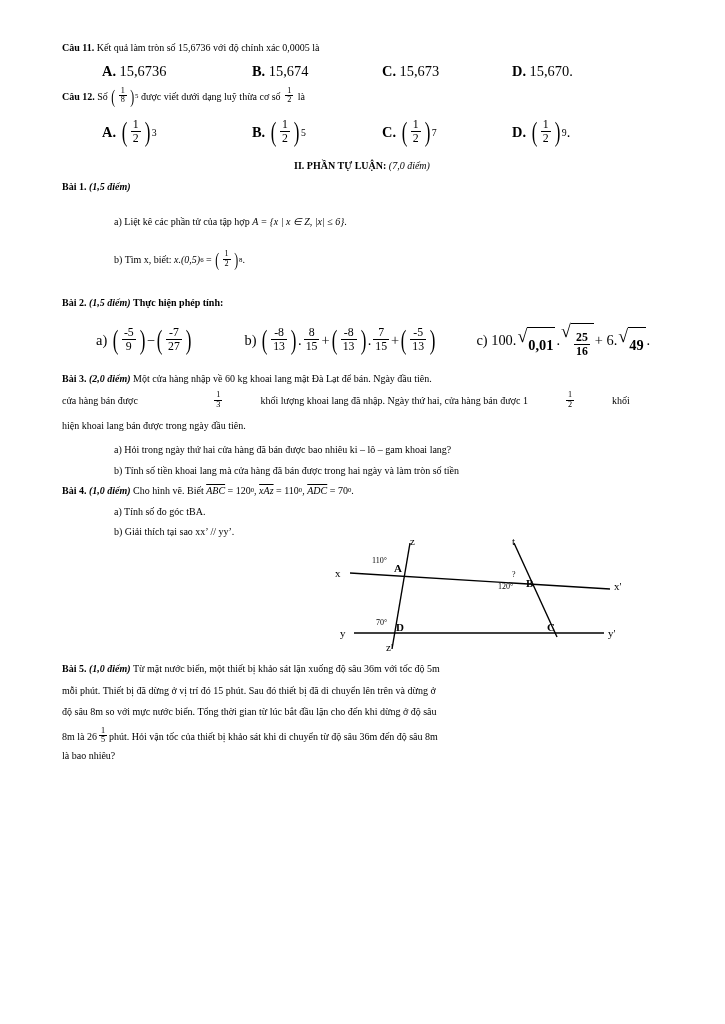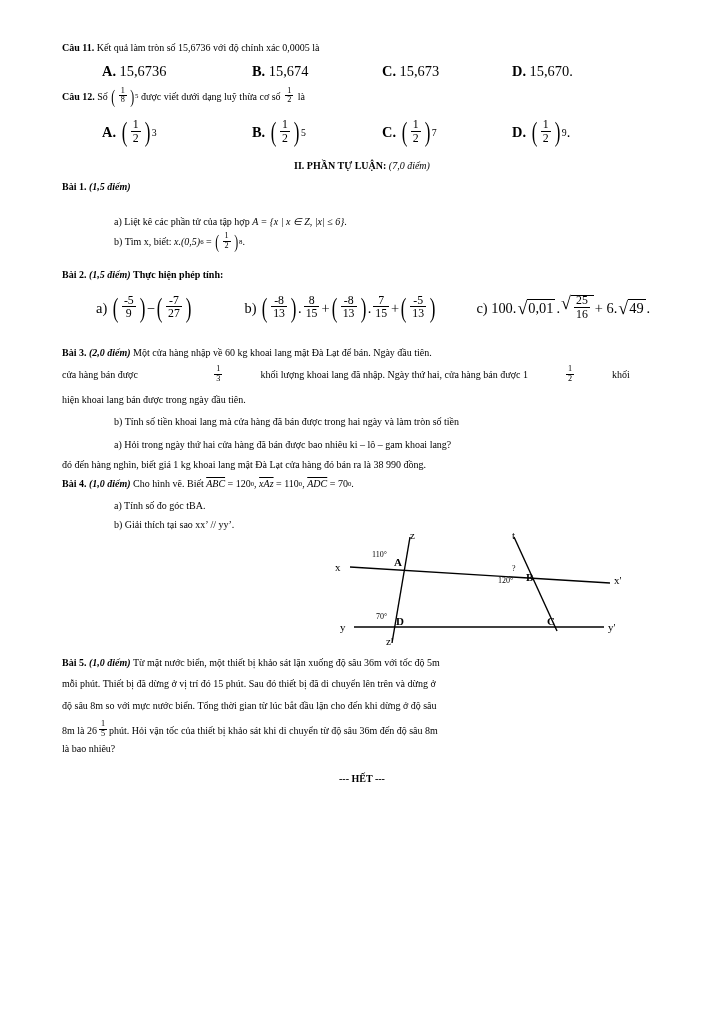--- a/index.html
+++ b/index.html
@@ -86,23 +86,24 @@
     margin: 0 1px;
   }
   .sqrt .rad {
     font-size: 1.25em;
     line-height: 1;
     position: relative;
     top: -0.03em;
   }
   .sqrt .radicand {
     border-top: 1px solid #000;
-    padding: 0 2px 0 1px;
+    padding: 9px 2px 0 1px;
     display: inline-flex;
     align-items: center;
+    font-weight: bold;
   }
   .over { text-decoration: overline; }
   .sectiontitle { margin-top: 12px; text-align: center; }
 
   
   .figure-area {
     position: relative;
     height: 118px;
     margin-top: 2px;
   }
@@ -214,37 +215,37 @@
     </div>
 
     <div class="line" style="margin-top:6px;">
       <b>Bài 1.</b>
       <span class="i b">(1,5 điểm)</span>
     </div>
     <div class="line indent2" style="margin-top:19px;">
       <span>a) Liệt kê các phần tử của tập hợp</span>
       <span class="i">A = {x | x ∈ Z, |x| ≤ 6}</span><span>.</span>
     </div>
-    <div class="line indent2" style="display:flex;align-items:center;margin-top:4px;">
+    <div class="line indent2" style="display:flex;align-items:center;margin-top:22px;">
       <span>b) Tìm x, biết:</span>&nbsp;
       <span class="i">x.(0,5)</span><span class="sup">6</span>&nbsp;
       <span>=</span>&nbsp;
       <span class="paren">
         <span class="pl">(</span>
         <span class="frac">
           <span class="num">1</span>
           <span class="den">2</span>
         </span>
         <span class="pr">)</span>
         <span class="sup">8</span>
       </span>
       <span>.</span>
     </div>
 
-    <div class="line" style="margin-top:16px;">
+    <div class="line" style="margin-top:26px;">
       <b>Bài 2.</b>
       <span class="i b">(1,5 điểm)</span>
       <b>Thực hiện phép tính:</b>
     </div>
 
     <div class="q-row" style="margin-top:12px;padding-left:34px;">
 
       <div style="width:160px">
         <span>a)</span>&nbsp;
         <span class="paren">
@@ -317,42 +318,41 @@
             </span>
           </span>
         </span>
         <span>+ 6.</span><span class="sqrt">
           <span class="rad">√</span>
           <span class="radicand">49</span>
         </span><span>.</span>
       </div>
     </div>
 
-    <div class="line" style="margin-top:23px;">
+    <div class="line" style="margin-top:12px;">
       <b>Bài 3.</b>
       <span class="i b">(2,0 điểm)</span>
       <span>Một cửa hàng nhập về 60 kg khoai lang mật Đà Lạt để bán. Ngày đầu tiên.</span>
     </div>
     <div class="line" style="display:flex;align-items:center;margin-top:6px;gap:36px;">
       <span>cửa hàng bán được</span>&nbsp;
       <span class="frac">
         <span class="num">1</span>
         <span class="den">3</span>
       </span>
       <span>khối lượng khoai lang đã nhập. Ngày thứ hai, cửa hàng bán được 1</span>
       <span class="frac">
         <span class="num">1</span>
         <span class="den">2</span>
       </span>
       <span>khối</span>
     </div>
     <div class="line" style="margin-top:8px;">hiện khoai lang bán được trong ngày đầu tiên.</div>
+    <div class="line indent2" style="margin-top:8px;">a) Hỏi trong ngày thứ hai cửa hàng đã bán được bao nhiêu ki – lô – gam khoai lang?</div>
     <div class="line indent2" style="margin-top:6px;">b) Tính số tiền khoai lang mà cửa hàng đã bán được trong hai ngày và làm tròn số tiền</div>
-    <div class="line indent2" style="margin-top:8px;">a) Hỏi trong ngày thứ hai cửa hàng đã bán được bao nhiêu ki – lô – gam khoai lang?</div>
-    <div class="line" style="margin-top:4px;">đó đến hàng nghìn, biết giá 1 kg khoai lang mật Đà Lạt cửa hàng đó bán ra là 38 990 đồng.</div>
 
     <div class="line" style="display:flex;align-items:center;margin-top:4px;">
       <b>Bài 4.</b>&nbsp;
       <span class="i b">(1,0 điểm)</span>&nbsp;
       <span>Cho hình vẽ. Biết</span>&nbsp;
       <span class="over i">ABC</span>&nbsp;<span>= 120</span><span class="sup">0</span>,&nbsp;
       <span class="over i">xAz</span>&nbsp;<span>= 110</span><span class="sup">0</span>,&nbsp;
       <span class="over i">ADC</span>&nbsp;<span>= 70</span><span class="sup">0</span><span>.</span>
     </div>
     <div class="line indent2" style="margin-top:6px;">a) Tính số đo góc tBA.</div>
@@ -397,18 +397,15 @@
     <div class="line" style="display:flex;align-items:center;margin-top:8px;">
       <span>8m là 26</span>
       <span class="frac">
         <span class="num">1</span>
         <span class="den">5</span>
       </span>
       <span>phút. Hỏi vận tốc của thiết bị khảo sát khi di chuyển từ độ sâu 36m đến độ sâu 8m</span>
     </div>
     <div class="line" style="">là bao nhiêu?</div>
 
-    <div class="line center hr-end">
-      <b>--- HẾT ---</b>
-    </div>
 
   </div>
 </div>
 
 </body></html>

